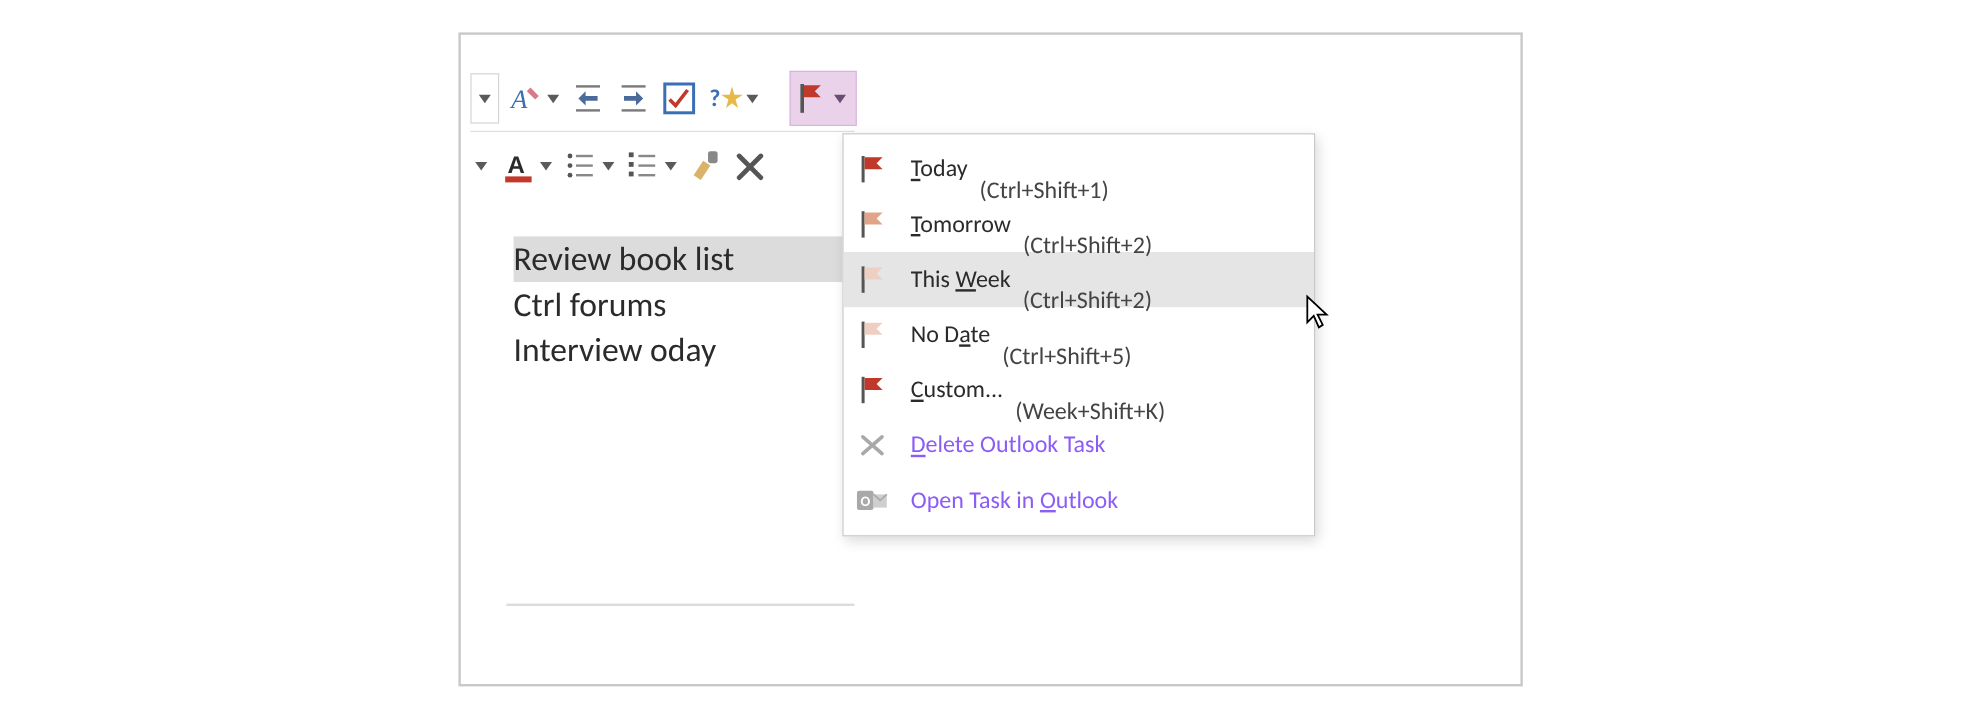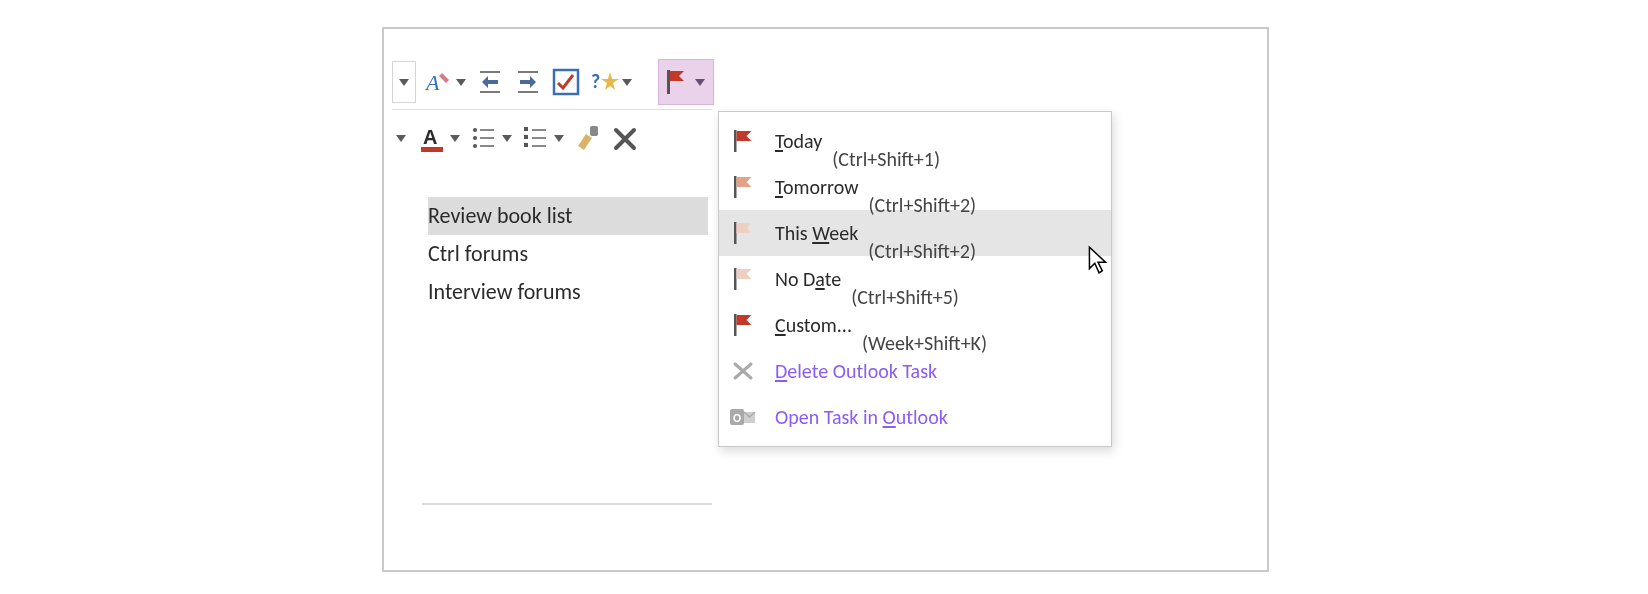--- a/index.html
+++ b/index.html
@@ -12,25 +12,25 @@
   .row2{top:56px;height:46px;}
   .sep-line{position:absolute;left:0;top:52px;right:0;height:1px;background:#dedede;}
   .btn{display:flex;align-items:center;justify-content:center;height:40px;margin-right:6px;}
   .dd{width:14px;display:flex;align-items:center;justify-content:center;}
   .tri{width:0;height:0;border-left:5px solid transparent;border-right:5px solid transparent;border-top:7px solid #5a5a5a;}
   .ic{width:32px;height:32px;display:block;}
   .flag-btn{background:#e9d2ea;border:1px solid #d7b4dc;padding:2px 6px 2px 4px;display:flex;align-items:center;}
   .flag-btn .tri{border-top-color:#6b4d74;}
   
   .note-area{position:absolute;left:44px;top:168px;width:280px;}
-  .note-line{font-size:22px;line-height:38px;color:#2b2b2b;font-family:Calibri,Arial,sans-serif;}
+  .note-line{font-size:28px;line-height:38px;color:#2b2b2b;font-family:Calibri,Arial,sans-serif;}
   .note-line.sel{background:#dcdcdc;}
   .tail-line{position:absolute;left:38px;top:474px;width:290px;height:2px;background:#dcdcdc;}
   
-  .menu{position:absolute;left:334px;top:82px;width:392px;background:#fff;border:1px solid #c9c9c9;box-shadow:2px 4px 10px rgba(0,0,0,.15);padding:6px 0;z-index:5;}
+  .menu{position:absolute;left:318px;top:82px;width:392px;background:#fff;border:1px solid #c9c9c9;box-shadow:2px 4px 10px rgba(0,0,0,.15);padding:6px 0;z-index:5;}
   .mitem{display:flex;align-items:center;height:46px;padding:0 14px 0 10px;font-size:20px;color:#2b2b2b;cursor:default;}
   .mitem .micon{width:28px;height:28px;margin-right:18px;flex:0 0 28px;display:flex;align-items:center;justify-content:center;}
   .mitem .mlabel{display:inline-block;}
   .mitem .mshort{margin-left:10px;color:#444;margin-top:36px;}
   .mitem.hover{background:#e5e5e5;}
   .mitem.disabled{color:#8b5cf6;}
   .under{text-decoration:underline;text-underline-offset:2px;}
   
   .cursor{position:absolute;left:703px;top:216px;width:22px;height:30px;z-index:10;}
   
@@ -149,21 +149,21 @@
           <svg class="ic" viewBox="0 0 32 32">
             <path d="M6 8 l18 18 M24 8 l-18 18" stroke="#555" stroke-width="4" stroke-linecap="round"></path>
           </svg>
         </div>
       </div>
     </div>
 
     <div class="note-area">
       <div class="note-line sel">Review book list</div>
       <div class="note-line">Ctrl forums</div>
-      <div class="note-line">Interview forums</div>
+      <div class="note-line">Interview oday</div>
     </div>
     <div class="tail-line"></div>
 
     <div class="menu" id="menu">
         <div class="mitem">
           <span class="micon">
             <svg width="26" height="26" viewBox="0 0 26 26">
               <rect x="4" y="2" width="2.5" height="22" fill="#555"></rect>
               <path d="M6.5 3 h15 l-5 5 5 5 h-15 z" fill="#c0392b"></path>
             </svg>

